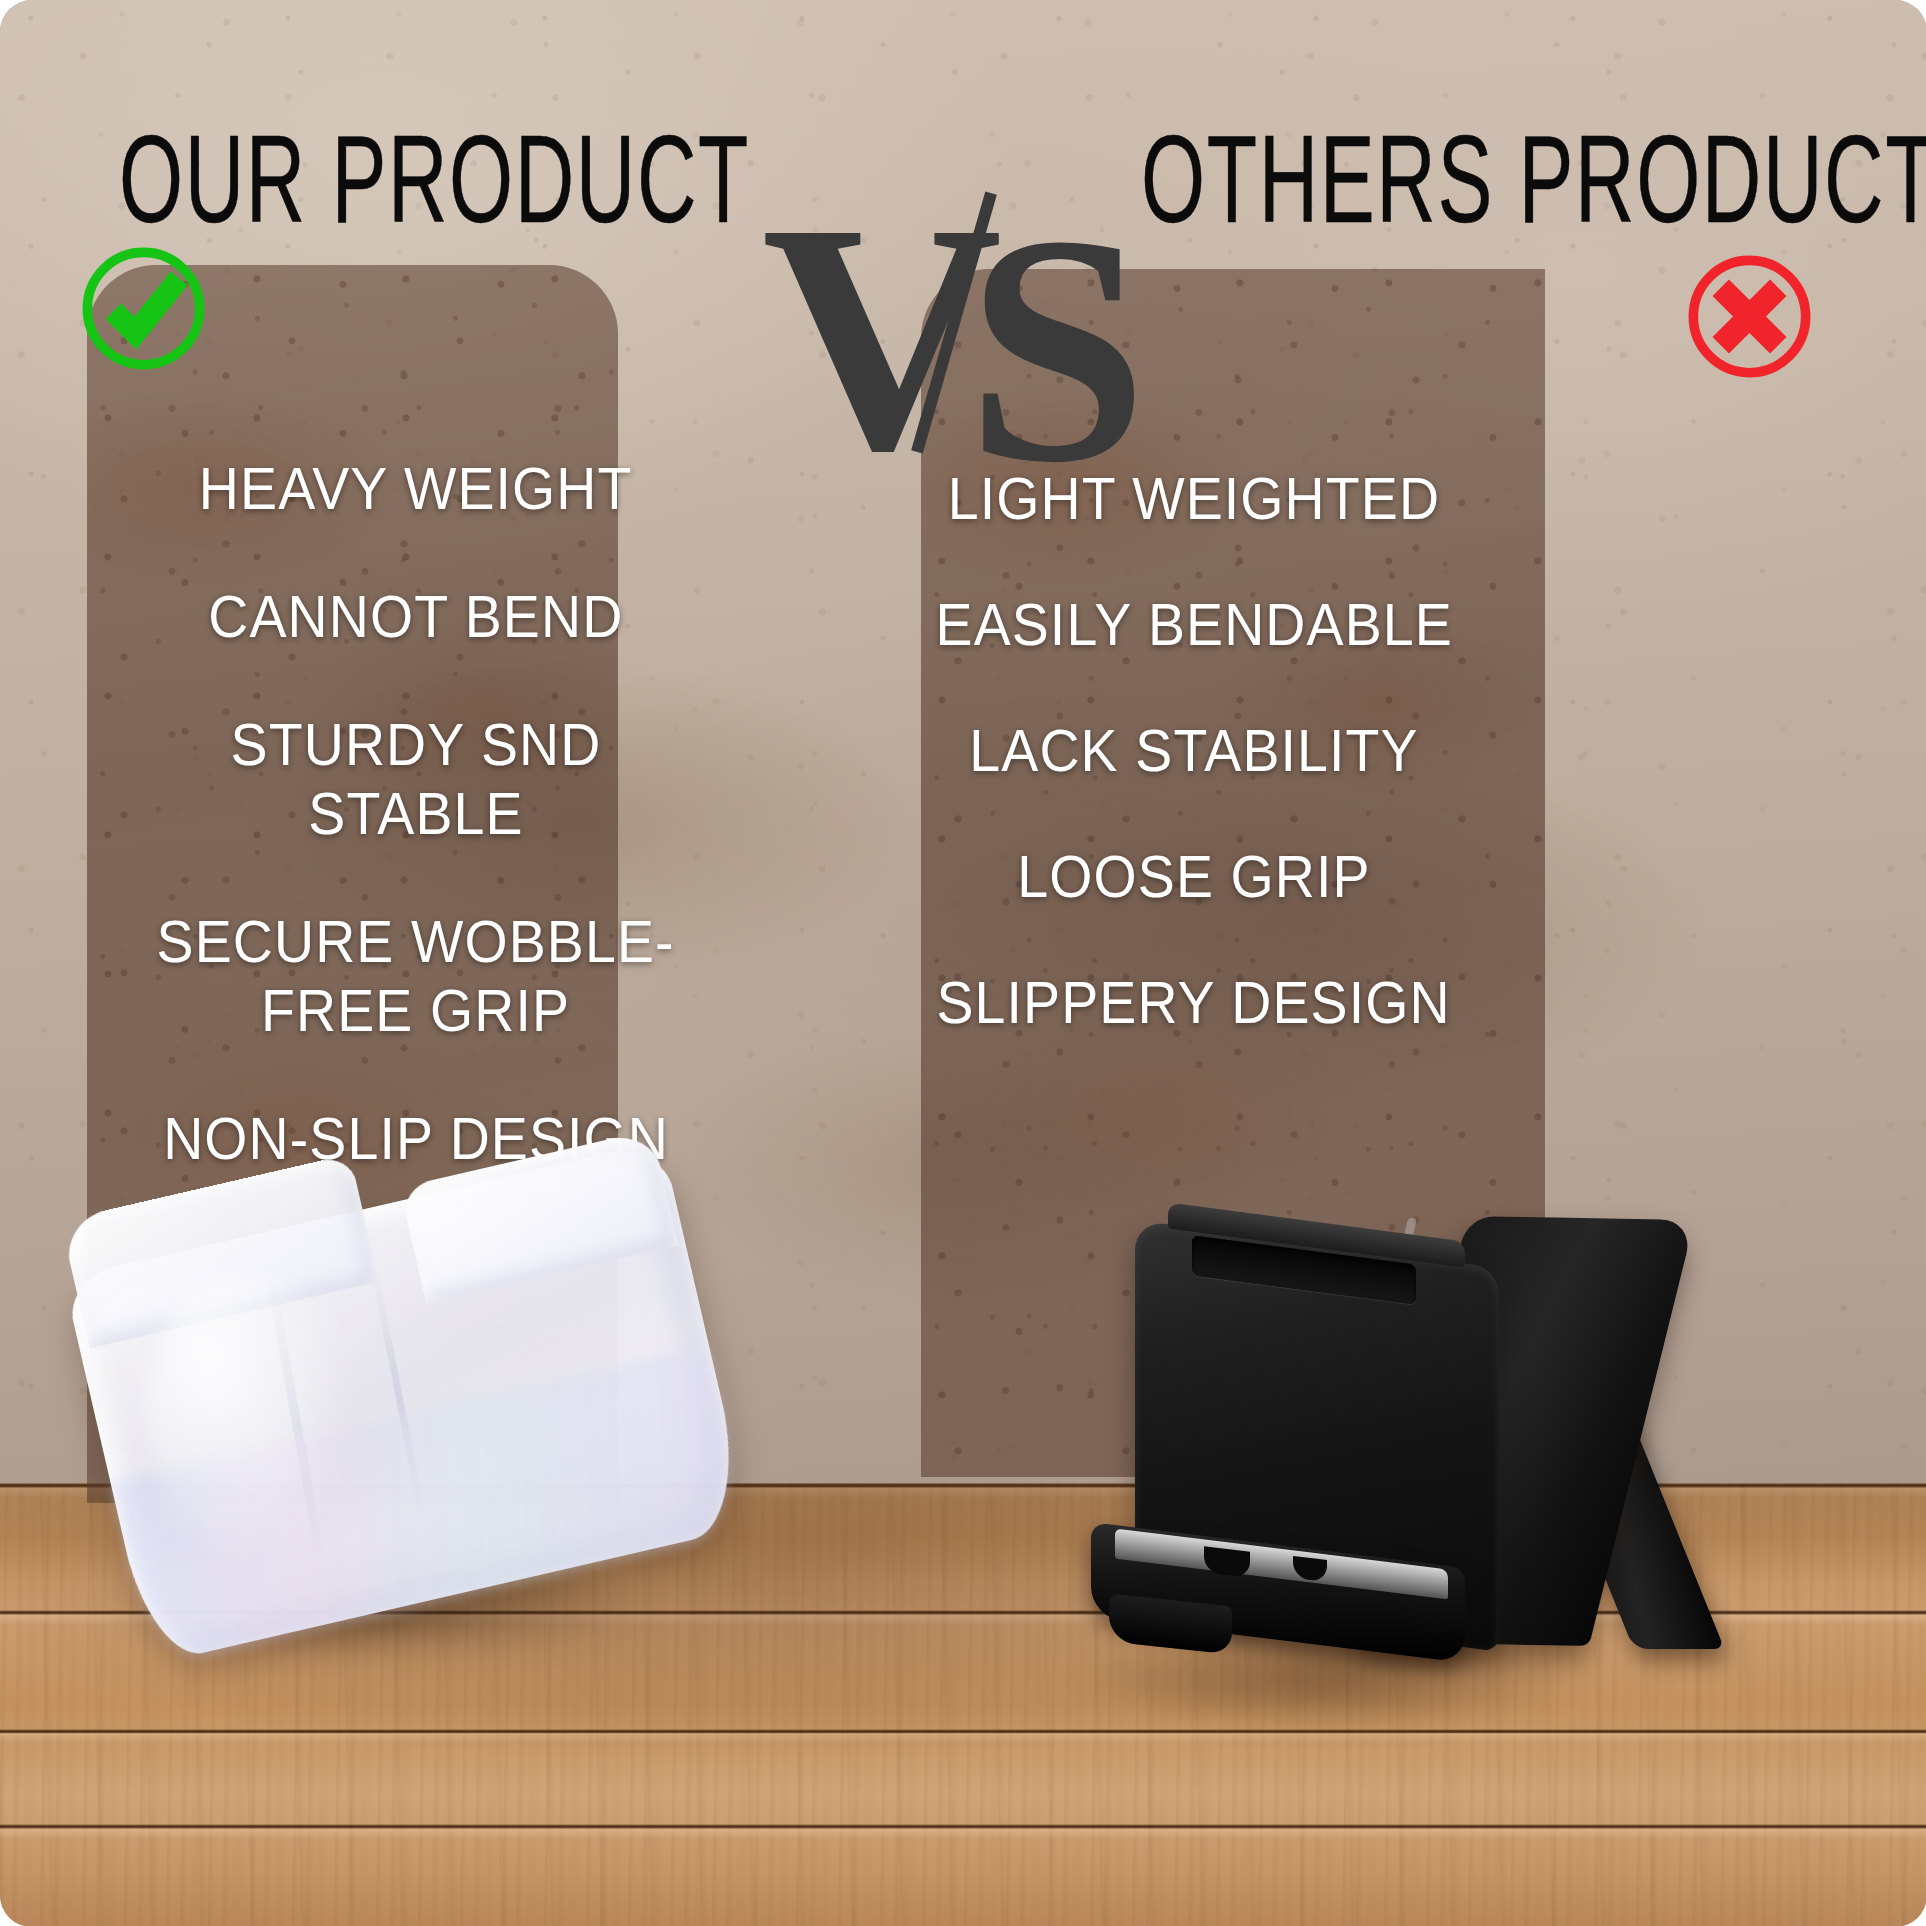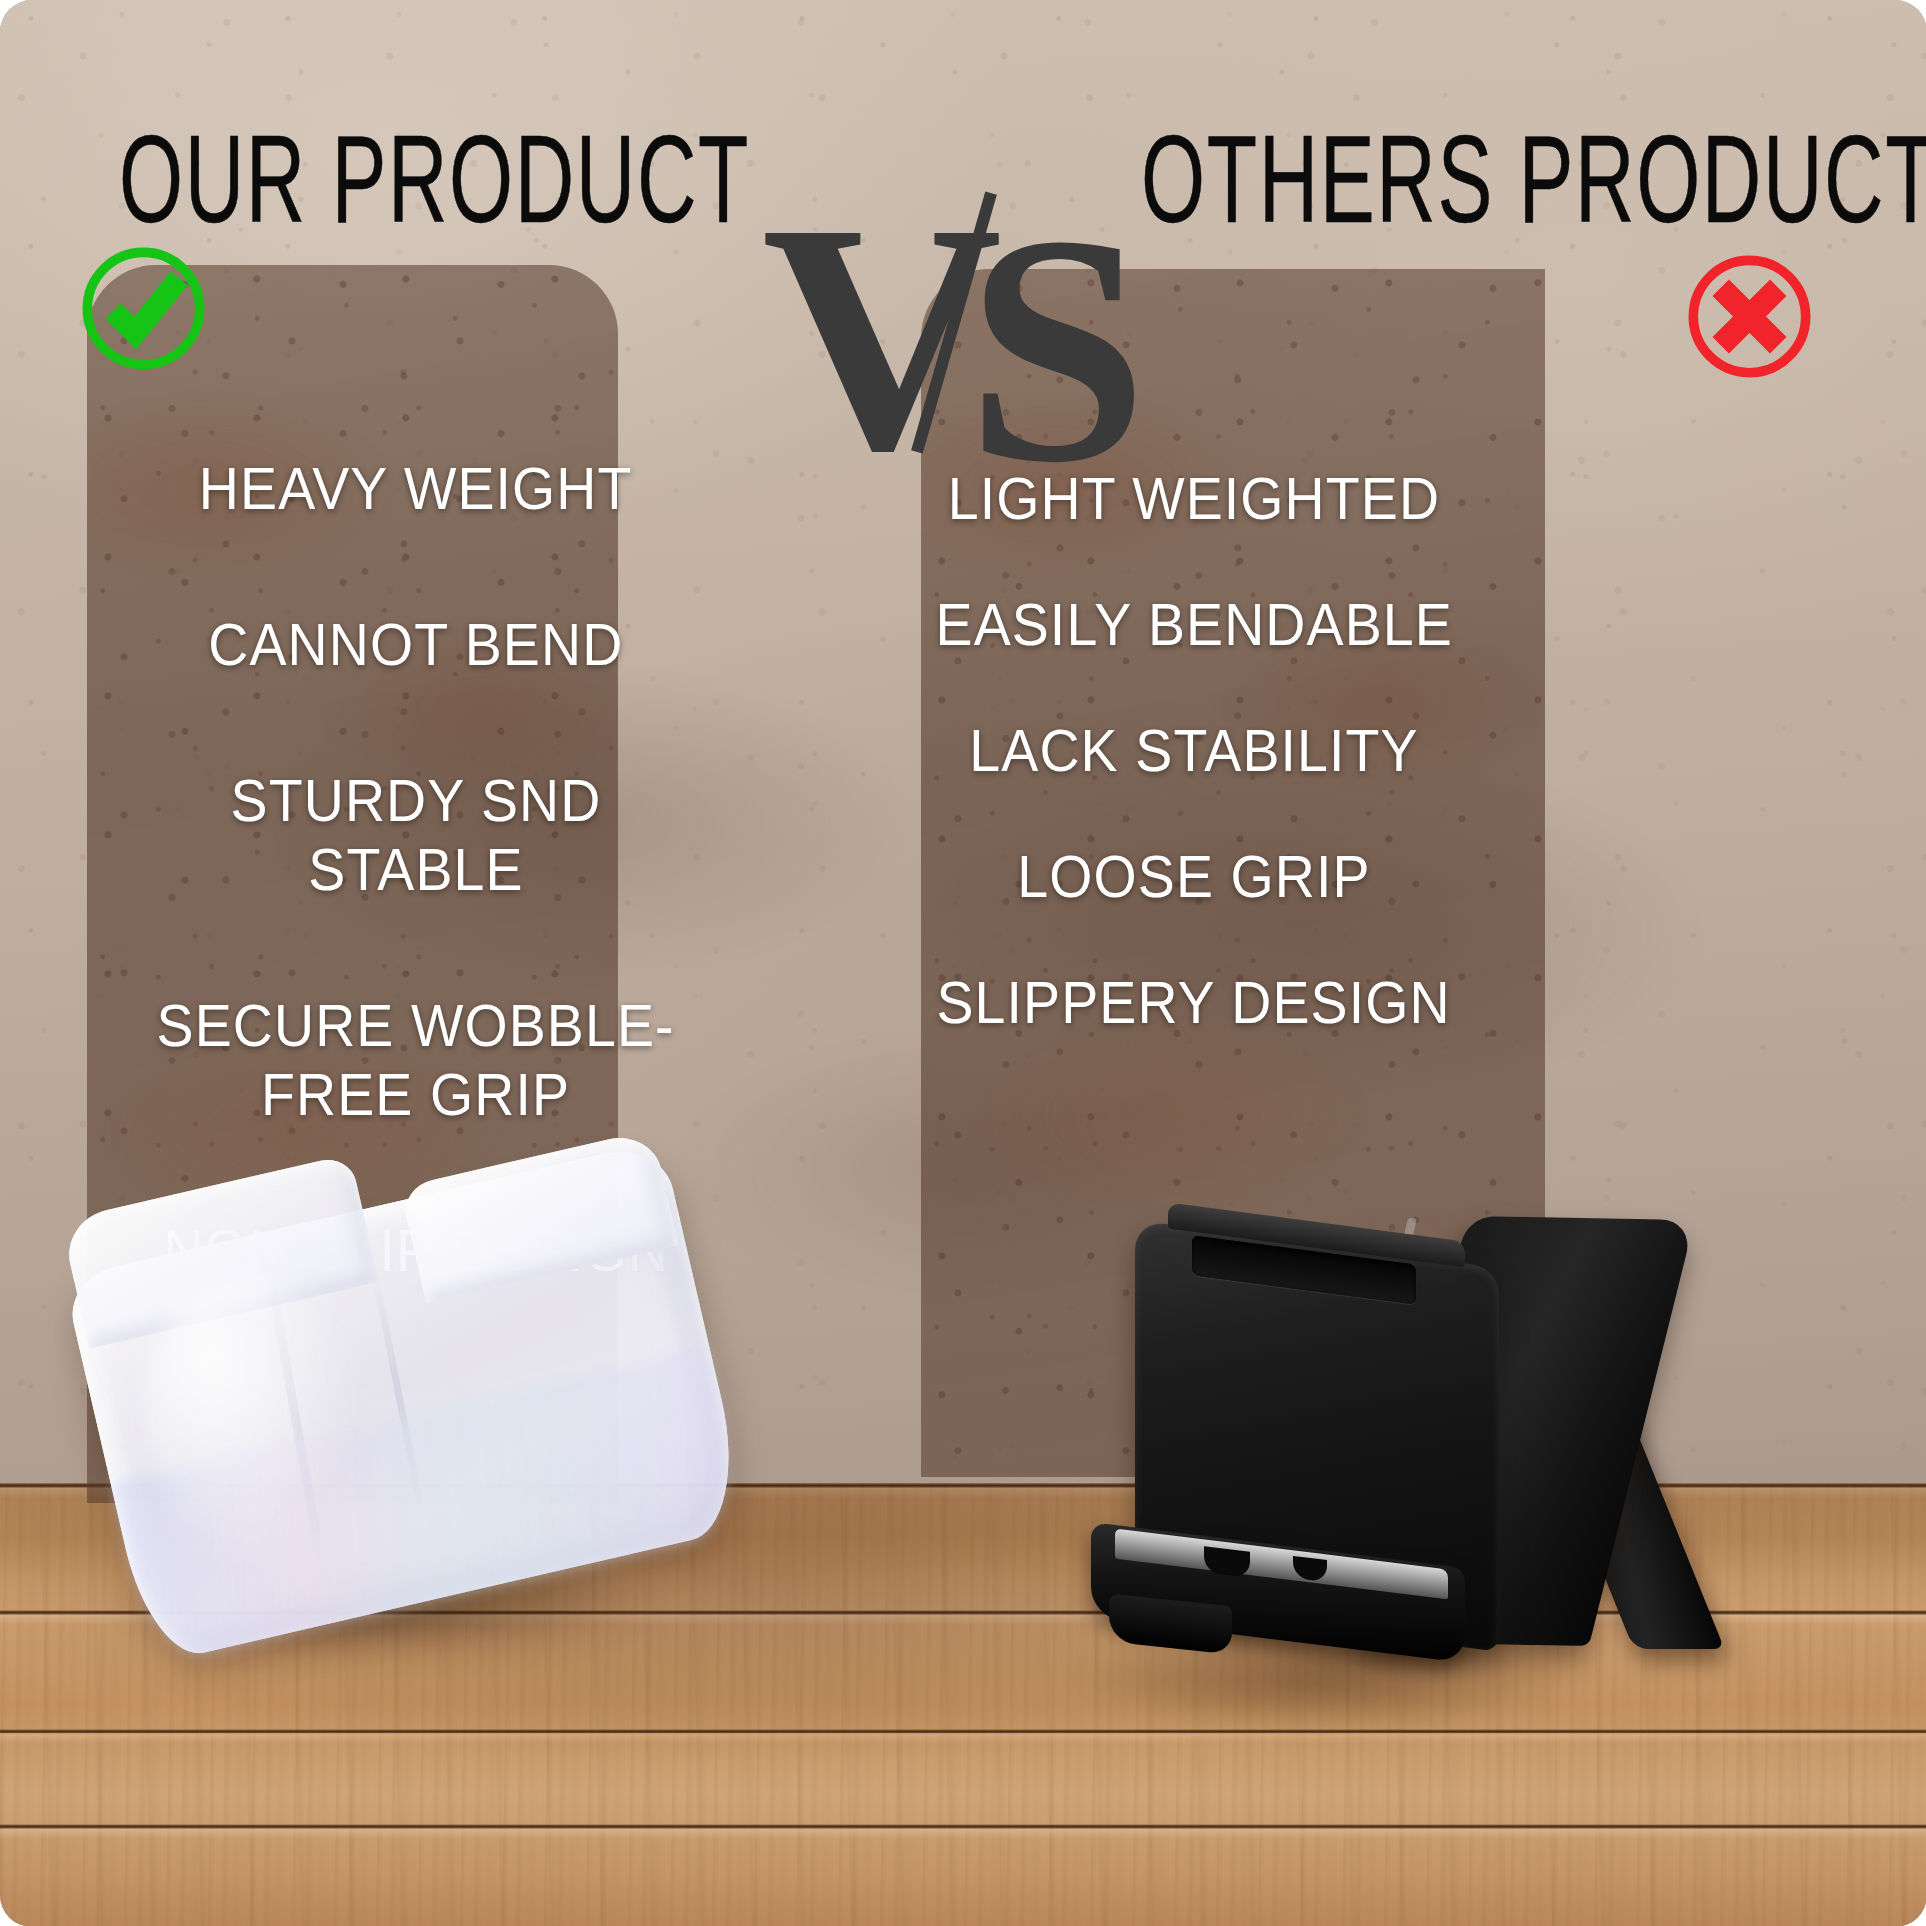--- a/index.html
+++ b/index.html
@@ -189,21 +189,21 @@
 
   
   .feature-list {
     position:absolute;
     z-index:6;
     display:flex;
     flex-direction:column;
     align-items:center;
     text-align:center;
   }
-  #list-left  { left:109px; top:455px; width:614px;gap:28px; }
+  #list-left  { left:109px; top:455px; width:614px; }
   #list-right { left:877px; top:465px; width:634px; }
 
   .feature-item {
     color:#ffffff;
     font-family:"Liberation Sans", sans-serif;
     font-weight:400;
     font-size:59px;
     line-height:1.17;
     letter-spacing:1.2px;
     text-shadow:0 2px 7px rgba(0,0,0,.45);

